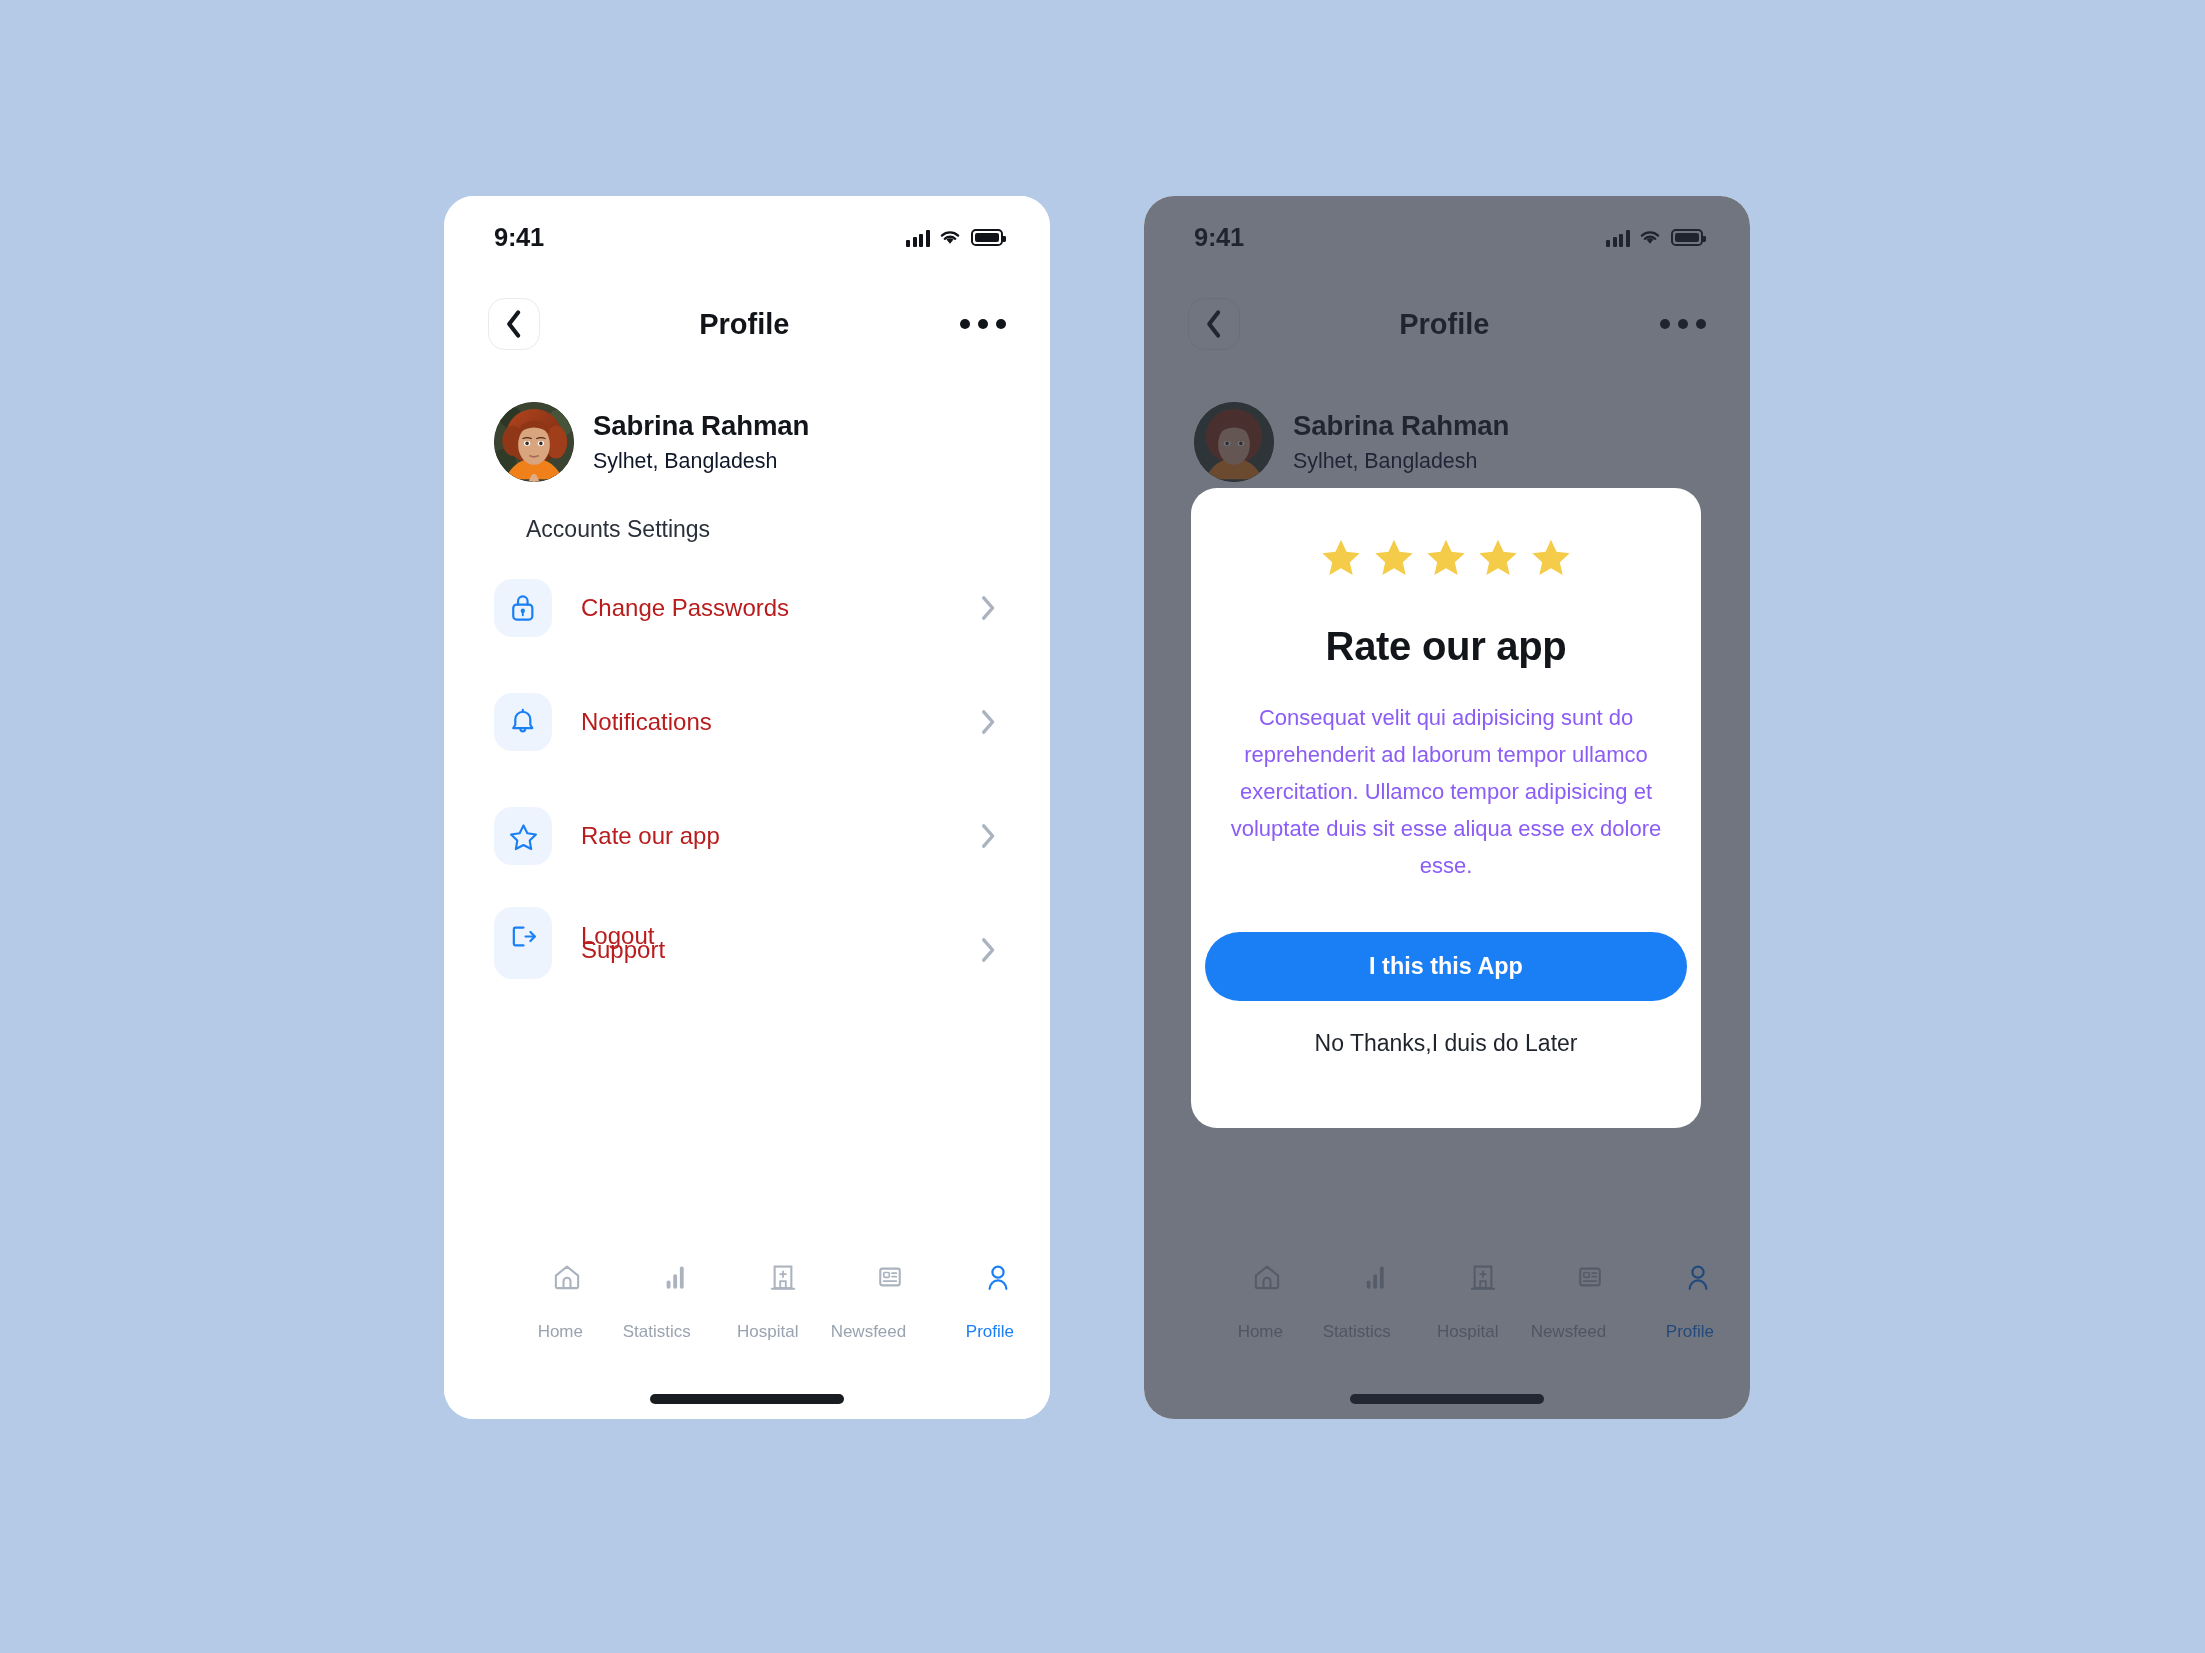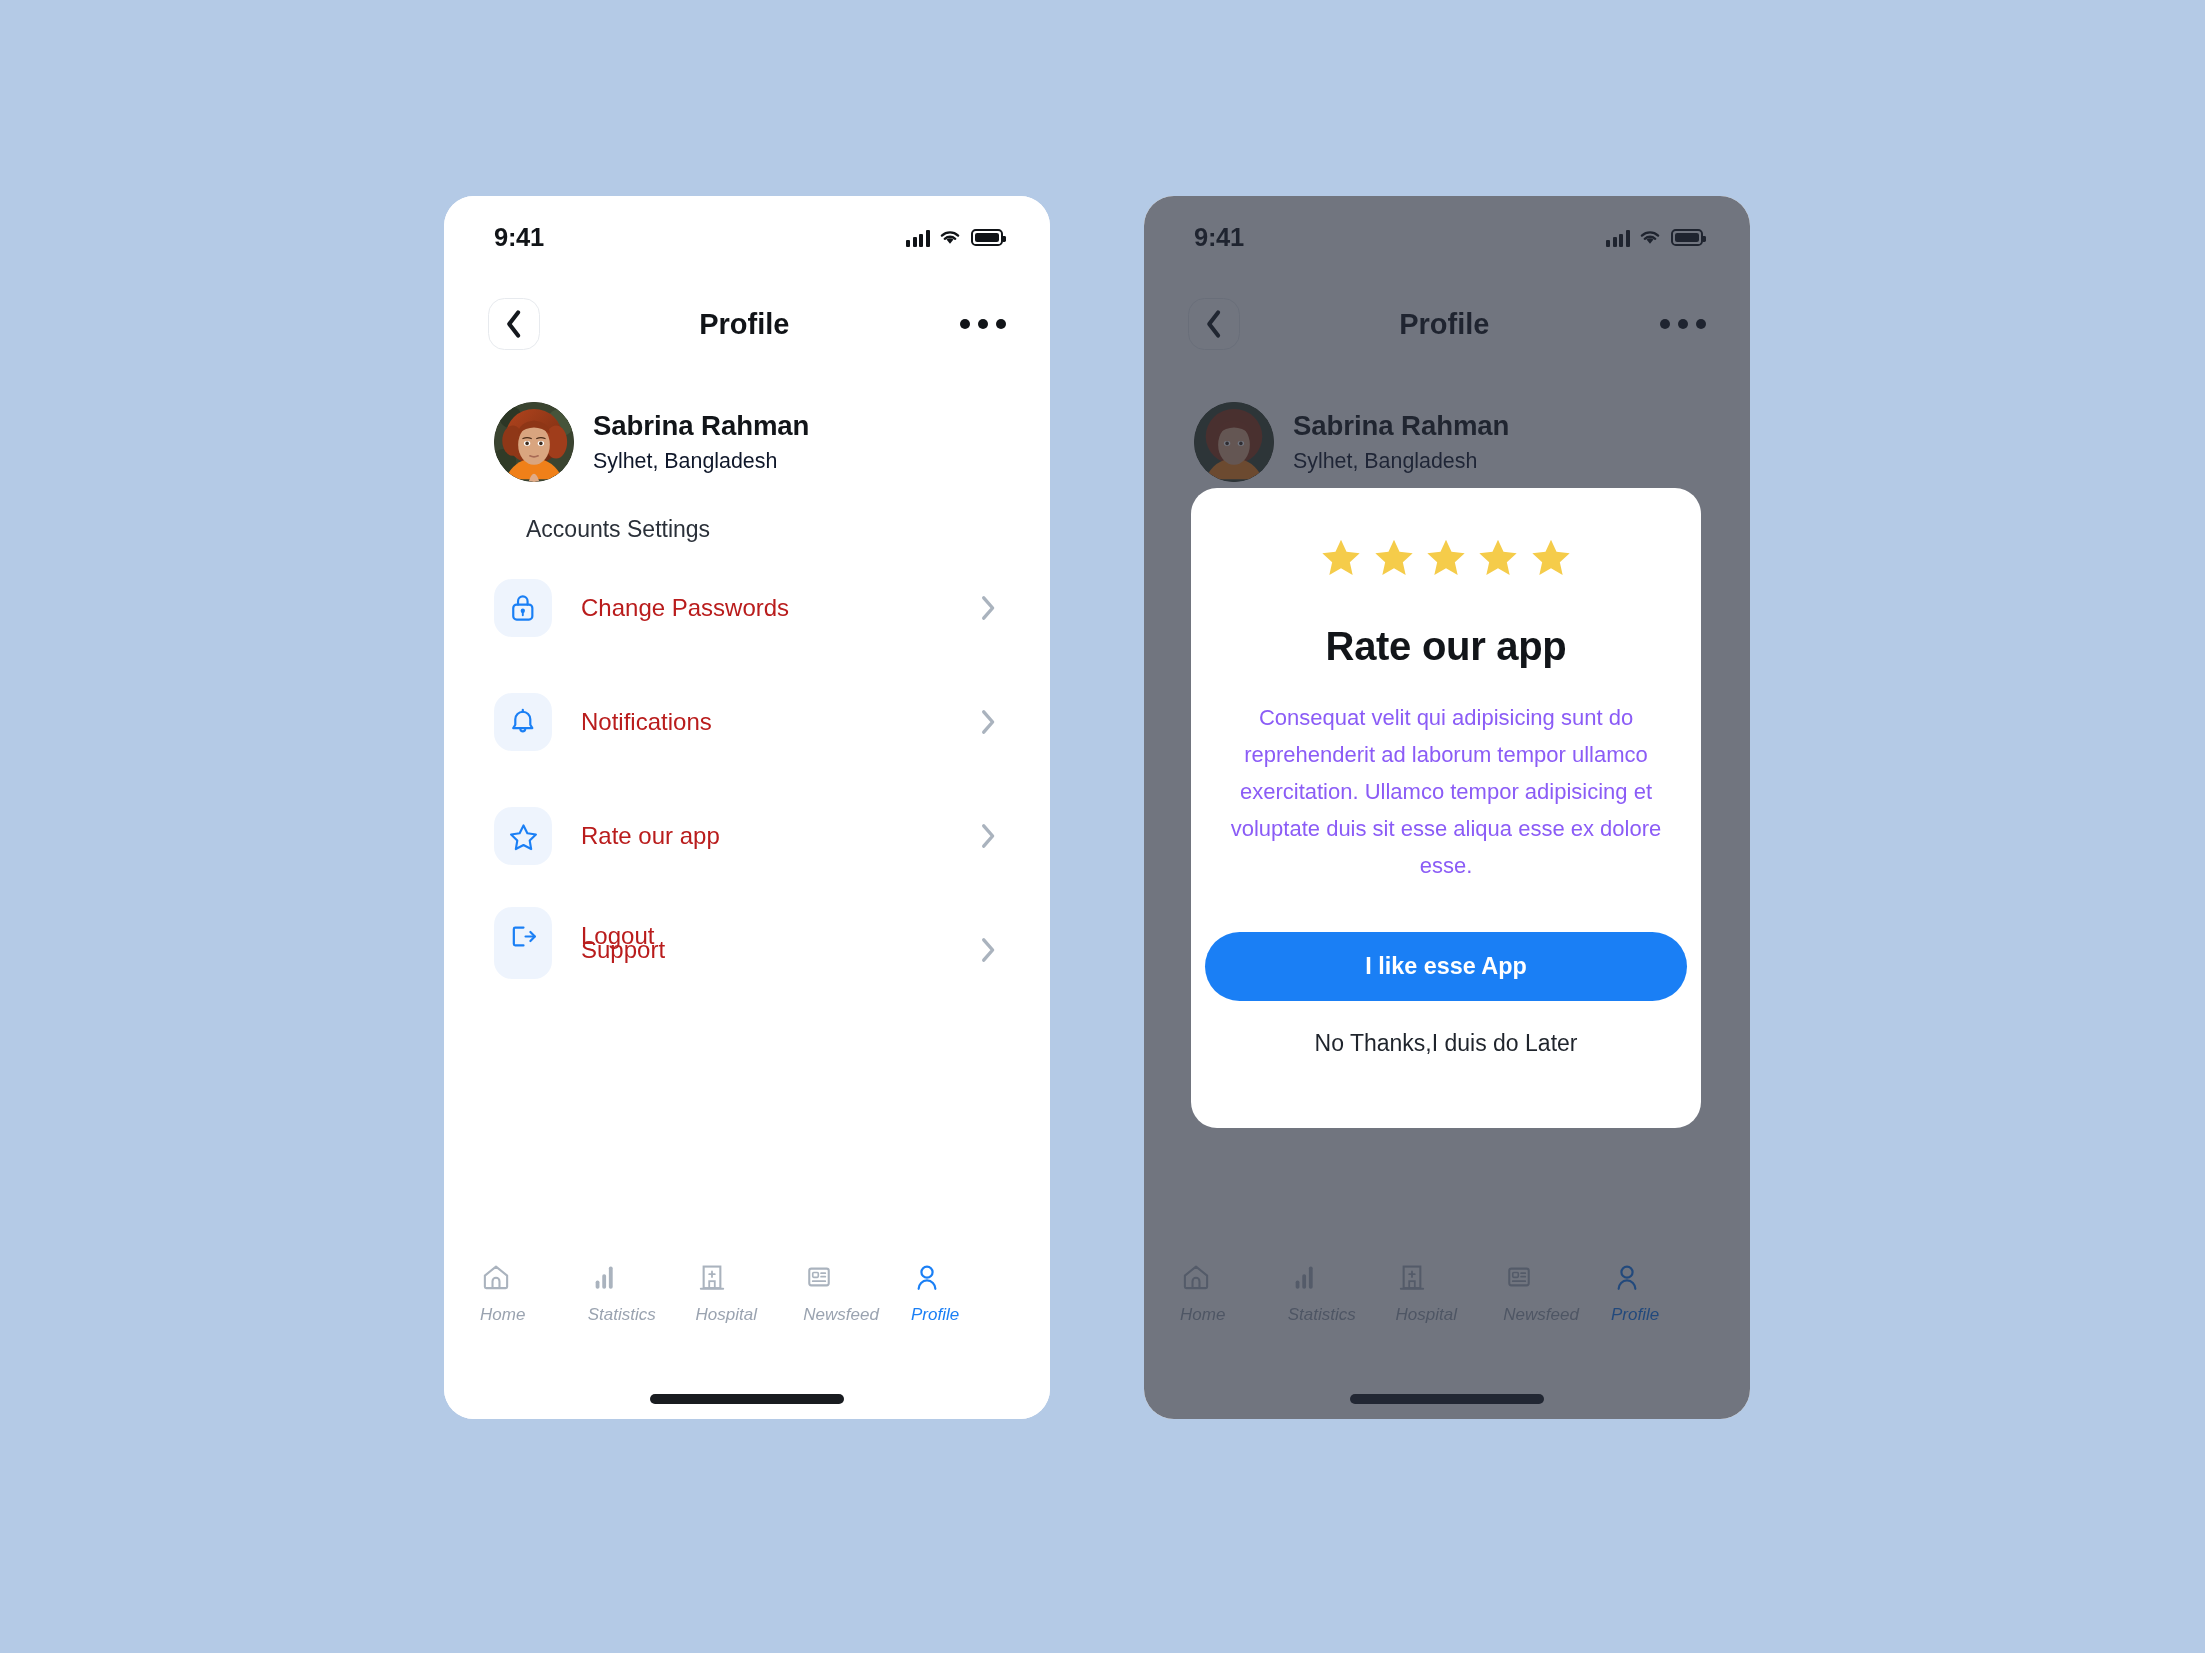--- a/index.html
+++ b/index.html
@@ -126,21 +126,21 @@
 
   
   .tabbar {
     position: absolute; left: 0; right: 0; bottom: 69px;
     height: 90px;
     display: flex; align-items: flex-start; justify-content: space-between;
     padding: 0 36px;
   }
   .tab {
     width: 103px; display: flex; flex-direction: column;
-    align-items: flex-start; gap: 11px; cursor: pointer; font-style: italic;
+    align-items: flex-end; gap: 28px; cursor: pointer;
   }
   .tab .t-ico { height: 34px; display:flex; align-items:center; justify-content:center; }
   .tab .t-lab { font-size: 17px; color: #9aa3b0; }
   .tab.active .t-lab { color: #1a7ff5; font-weight: 400; }
 
   .home-indicator {
     position: absolute; bottom: 15px; left: 50%;
     transform: translateX(-50%);
     width: 194px; height: 9.6px; border-radius: 5.5px; background: #191c20;
   }
@@ -596,18 +596,18 @@
         </svg>
       <svg class="star" viewBox="0 0 24 23">
           <path d="M12 .8 L15.3 8.1 L23.2 8.9 L17.3 14.3 L19 22 L12 18 L5 22 L6.7 14.3 L0.8 8.9 L8.7 8.1 Z" fill="#f5cc4a"></path>
         </svg>
       <svg class="star" viewBox="0 0 24 23">
           <path d="M12 .8 L15.3 8.1 L23.2 8.9 L17.3 14.3 L19 22 L12 18 L5 22 L6.7 14.3 L0.8 8.9 L8.7 8.1 Z" fill="#f5cc4a"></path>
         </svg>
     </div>
     <div class="modal-title">Rate our app</div>
     <div class="modal-body">Consequat velit qui adipisicing sunt do reprehenderit ad laborum tempor ullamco exercitation. Ullamco tempor adipisicing et voluptate duis sit esse aliqua esse ex dolore esse.</div>
-    <button class="primary-btn">I like esse App</button>
+    <button class="primary-btn">I this this App</button>
     <button class="secondary-btn">No Thanks,I duis do Later</button>
   </div>
 
 </div>
 
 
 </body></html>

